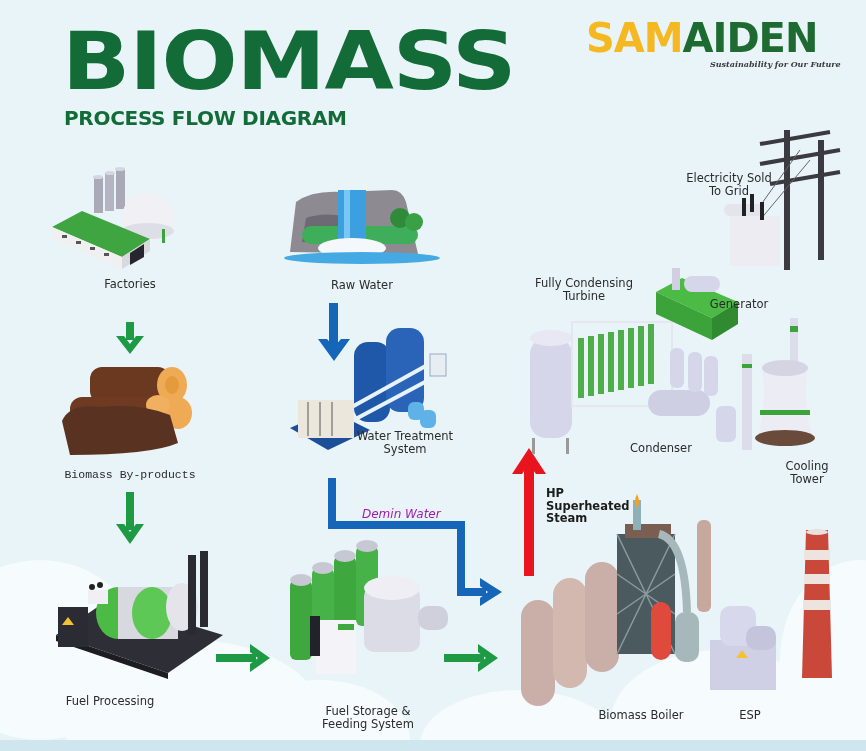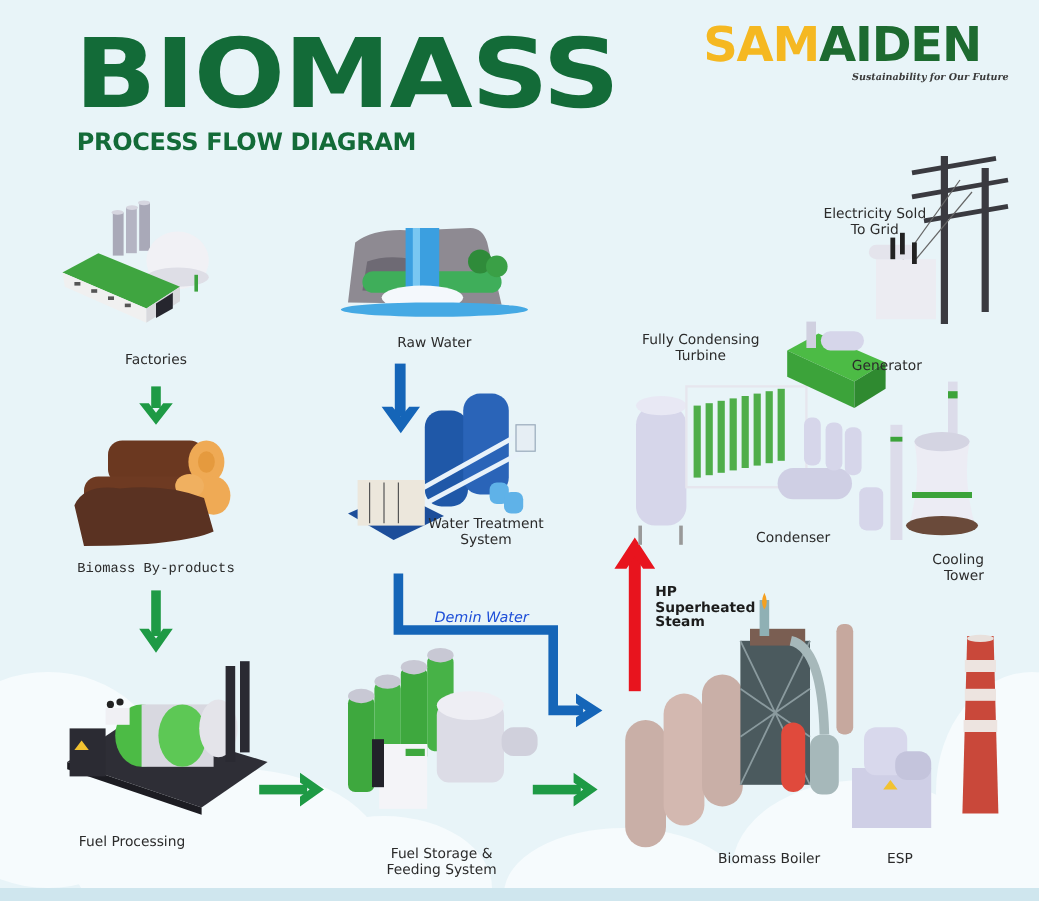--- a/index.html
+++ b/index.html
@@ -9,21 +9,21 @@
   .title { left:62px; top:22px; font-family:"DejaVu Sans", sans-serif; font-weight:bold;
            font-size:80px; letter-spacing:-1px; color:#136b38; line-height:1; transform:scaleX(1.12); transform-origin:left top; }
   .subtitle { left:64px; top:106px; font-weight:bold; font-size:20px; color:#136b38; letter-spacing:-0.3px; }
   .logo { left:586px; top:18px; font-weight:bold; font-size:40px; line-height:1; letter-spacing:-1px; }
   .logo .sam { color:#f5b821; }
   .logo .aiden { color:#1d6b30;text-align:center; }
   .tagline { left:710px; top:59px; font-family:"DejaVu Serif", serif; font-style:italic; font-weight:bold;
              font-size:8px; color:#3a3a3a;text-align:right; }
   .label { font-size:11.5px; color:#2b2b2b; text-align:center; line-height:1.15; }
   .label-b { font-size:11.5px; font-weight:bold; color:#1c1c1c; line-height:1.1; }
-  .italic { font-style:italic; color:#1d4ed8; font-size:12px; }
+  .italic { font-style:italic; color:#a21caf; font-size:12px; }
   .cloud { position:absolute; background:#f6fbfd; border-radius:50%; }
   .bottom-band { left:0; top:740px; width:866px; height:11px; background:#cfe6ee; }
   svg { position:absolute; overflow:visible; }
 </style>
 </head>
 <body>
 
 <div class="cloud" style="left:-60px;top:560px;width:200px;height:180px;"></div>
 <div class="cloud" style="left:60px;top:640px;width:260px;height:150px;"></div>
 <div class="cloud" style="left:230px;top:680px;width:180px;height:120px;"></div>
@@ -53,21 +53,21 @@
   <rect x="112" y="64" width="3" height="14" fill="#3ca33f"></rect>
   <polygon points="2,62 72,92 100,74 32,46" fill="#3fa540"></polygon>
   <polygon points="2,62 72,92 72,104 4,74" fill="#f0f0f0"></polygon>
   <polygon points="72,92 100,74 100,86 72,104" fill="#d9d9dd"></polygon>
   <polygon points="80,88 94,79 94,92 80,100" fill="#26262e"></polygon>
   <rect x="12" y="70" width="5" height="3" fill="#555"></rect>
   <rect x="26" y="76" width="5" height="3" fill="#555"></rect>
   <rect x="40" y="82" width="5" height="3" fill="#555"></rect>
   <rect x="54" y="88" width="5" height="3" fill="#555"></rect>
 </svg>
-<div class="abs label" style="left:70px;top:293px;width:120px;">Factories</div>
+<div class="abs label" style="left:70px;top:278px;width:120px;">Factories</div>
 
 <svg style="left:116px;top:322px;" width="28" height="34" viewBox="0 0 28 34">
   <rect x="10" y="0" width="8" height="18" fill="#1e9a45"></rect>
   <polygon points="0,14 14,32 28,14 20,14 14,22 8,14" fill="#1e9a45"></polygon>
 </svg>
 
 <svg style="left:60px;top:363px;" width="130" height="95" viewBox="0 0 130 95">
   <rect x="30" y="4" width="80" height="36" rx="12" fill="#6b3820"></rect>
   <ellipse cx="112" cy="22" rx="15" ry="18" fill="#efaa55"></ellipse>
   <ellipse cx="112" cy="22" rx="7" ry="9" fill="#e59a3e"></ellipse>
@@ -256,21 +256,21 @@
 <svg style="left:740px;top:318px;" width="80" height="140" viewBox="0 0 80 140">
   <rect x="50" y="0" width="8" height="110" fill="#dcdcea"></rect>
   <rect x="50" y="8" width="8" height="6" fill="#3ca33a"></rect>
   <rect x="2" y="36" width="10" height="96" fill="#dcdcea"></rect>
   <rect x="2" y="46" width="10" height="4" fill="#3ca33a"></rect>
   <path d="M22 50 Q28 80 18 118 L72 118 Q62 80 68 50 Z" fill="#ececf4"></path>
   <ellipse cx="45" cy="50" rx="23" ry="8" fill="#d4d4e2"></ellipse>
   <rect x="20" y="92" width="50" height="5" fill="#3ca33a"></rect>
   <ellipse cx="45" cy="120" rx="30" ry="8" fill="#6a4a3a"></ellipse>
 </svg>
-<div class="abs label" style="left:758px;top:460px;width:62px;text-align:right;">
+<div class="abs label" style="left:776px;top:460px;width:62px;">
   <div>Cooling</div>
   <div>Tower</div>
 </div>
 
 <svg style="left:720px;top:120px;" width="130" height="160" viewBox="0 0 130 160">
   <rect x="64" y="10" width="6" height="140" fill="#3a3a40"></rect>
   <rect x="98" y="20" width="6" height="120" fill="#3a3a40"></rect>
   <line x1="40" y1="24" x2="110" y2="12" stroke="#3a3a40" stroke-width="4"></line>
   <line x1="40" y1="44" x2="120" y2="30" stroke="#3a3a40" stroke-width="4"></line>
   <line x1="50" y1="64" x2="120" y2="52" stroke="#3a3a40" stroke-width="4"></line>

